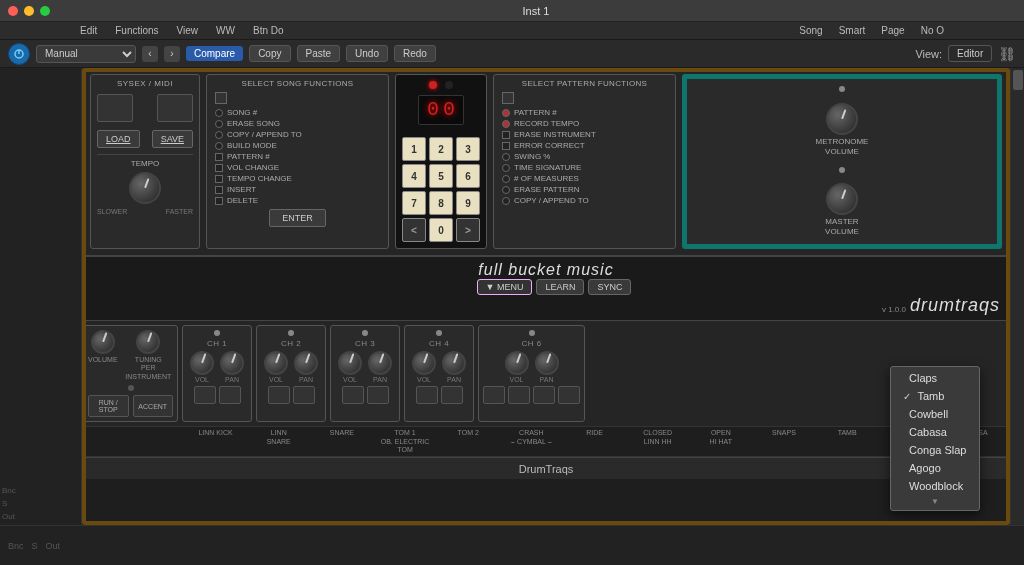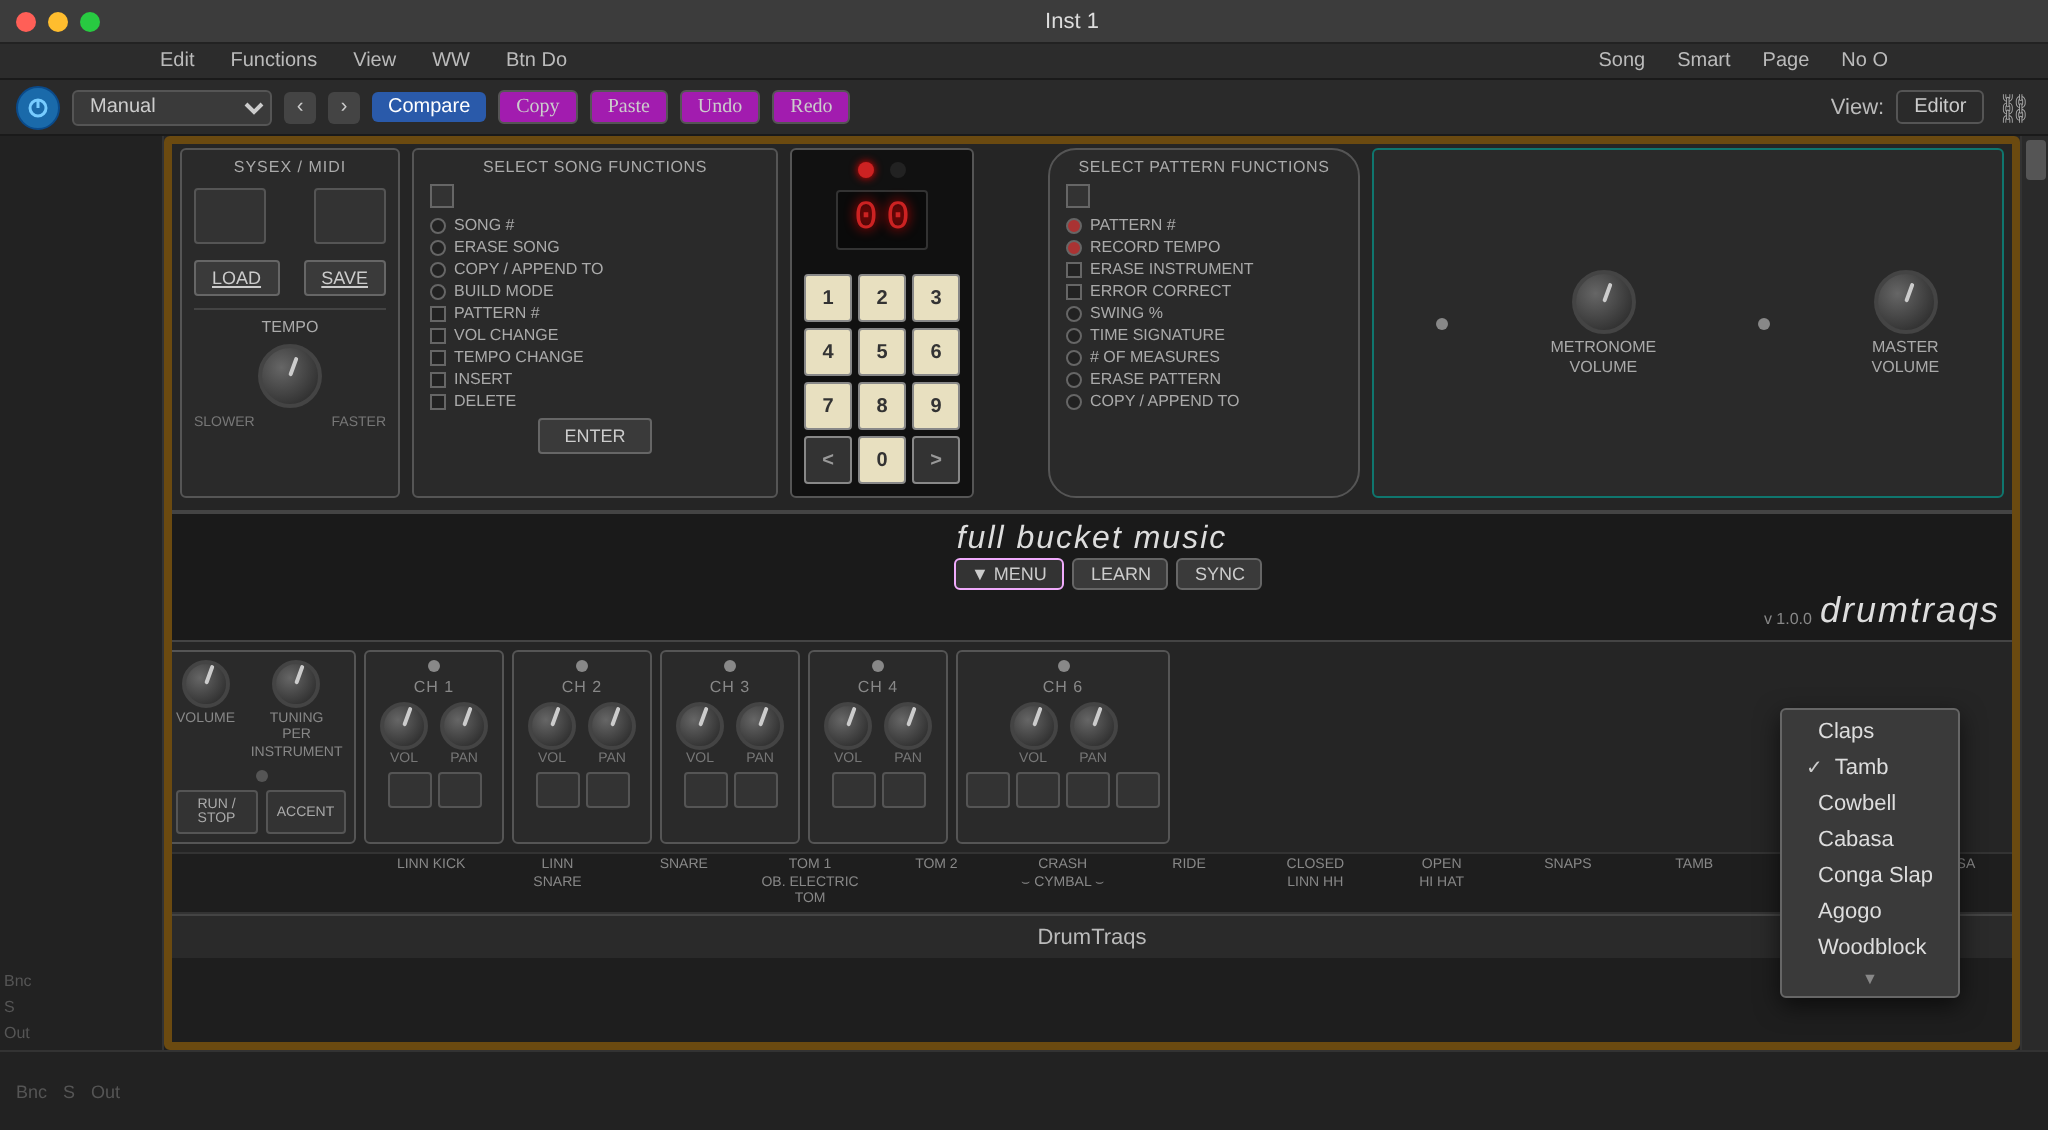--- a/index.html
+++ b/index.html
@@ -16,28 +16,27 @@
       background: #2a5aaa;
       color: #fff;
       border: none;
       border-radius: 3px;
       padding: 2px 8px;
       font-size: 10px;
       cursor: pointer;
       text-align: center;
     }
     .btn-toolbar {
-      background: #a21caf;
+      background: #404040;
       color: #ccc;
       border: 1px solid #555;
       border-radius: 3px;
       padding: 2px 8px;
       font-size: 10px;
       cursor: pointer;
-      font-family: Liberation Serif, serif;
     }
     .btn-editor {
       background: #2a2a2a;
       color: #ccc;
       border: 1px solid #555;
       border-radius: 3px;
       padding: 2px 8px;
       font-size: 10px;
       cursor: pointer;
     }
@@ -414,21 +413,21 @@
           <div class="key-btn">6</div>
           <div class="key-btn">7</div>
           <div class="key-btn">8</div>
           <div class="key-btn">9</div>
           <div class="key-btn dark">&lt;</div>
           <div class="key-btn">0</div>
           <div class="key-btn dark">&gt;</div>
         </div>
       </div>
 
-      <div style="border:1px solid #555;border-radius:14px;padding:4px 8px;background:#2a2a2a;width:156px;margin-left:31px;">
+      <div style="border:1px solid #555;border-radius:3px;padding:4px 8px;background:#2a2a2a;width:183px;">
         <div style="text-align:center;font-size:8px;color:#aaa;margin-bottom:4px;letter-spacing:0.3px;">SELECT PATTERN FUNCTIONS</div>
         <div style="display:flex;align-items:center;gap:4px;margin-bottom:4px;">
           <div style="width:12px;height:12px;background:#333;border:1px solid #666;"></div>
         </div>
         <div class="radio-item">
           <div class="radio-dot active"></div>
           <span>PATTERN #</span>
         </div>
         <div class="radio-item">
           <div class="radio-dot active"></div>
@@ -457,21 +456,21 @@
         <div class="radio-item">
           <div class="radio-dot"></div>
           <span>ERASE PATTERN</span>
         </div>
         <div class="radio-item">
           <div class="radio-dot"></div>
           <span>COPY / APPEND TO</span>
         </div>
       </div>
 
-      <div style="border:1px solid #0f766e;border-radius:3px;padding:4px 8px;background:#2a2a2a;flex:1;display:flex;flex-direction:row;align-items:center;justify-content:space-around;gap:4px;">
+      <div style="border:5px solid #0f766e;border-radius:3px;padding:4px 8px;background:#2a2a2a;flex:1;display:flex;flex-direction:column;align-items:center;justify-content:space-around;gap:4px;">
 
         <div style="width:6px;height:6px;border-radius:50%;background:#888;"></div>
         <div class="metro-knob-group">
           <div class="knob"></div>
           <div class="metro-label">METRONOME<br>VOLUME</div>
         </div>
 
         <div style="width:6px;height:6px;border-radius:50%;background:#888;"></div>
         <div class="metro-knob-group">
           <div class="knob"></div>
@@ -629,21 +628,21 @@
       <div style="font-size:7px;color:#888;text-align:center;flex:1;min-width:28px;line-height:1.2;">SNAPS</div>
       <div style="font-size:7px;color:#888;text-align:center;flex:1;min-width:28px;line-height:1.2;">TAMB</div>
       <div style="font-size:7px;color:#888;text-align:center;flex:1;min-width:32px;line-height:1.2;">COWBELL</div>
       <div style="font-size:7px;color:#888;text-align:center;flex:1;min-width:32px;line-height:1.2;">CABASA</div>
     </div>
 
     <div style="height:22px;background:#2a2a2a;border-top:1px solid #444;display:flex;align-items:center;justify-content:center;">
       <span style="font-size:11px;color:#bbb;">DrumTraqs</span>
     </div>
 
-    <div class="dropdown-menu" style="position:absolute;right:30px;bottom:26px;">
+    <div class="dropdown-menu" style="position:absolute;right:30px;bottom:14px;">
       <div class="dropdown-item">
         <span class="check"> </span>
         <span>Claps</span>
       </div>
       <div class="dropdown-item checked">
         <span class="check">✓</span>
         <span>Tamb</span>
       </div>
       <div class="dropdown-item">
         <span class="check"> </span>

